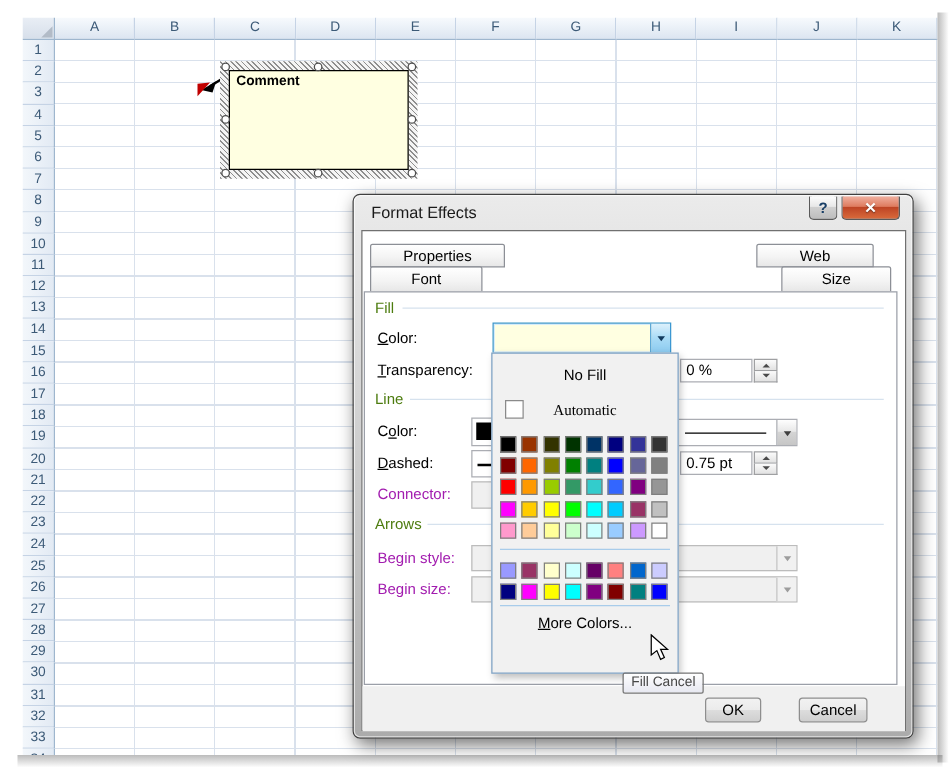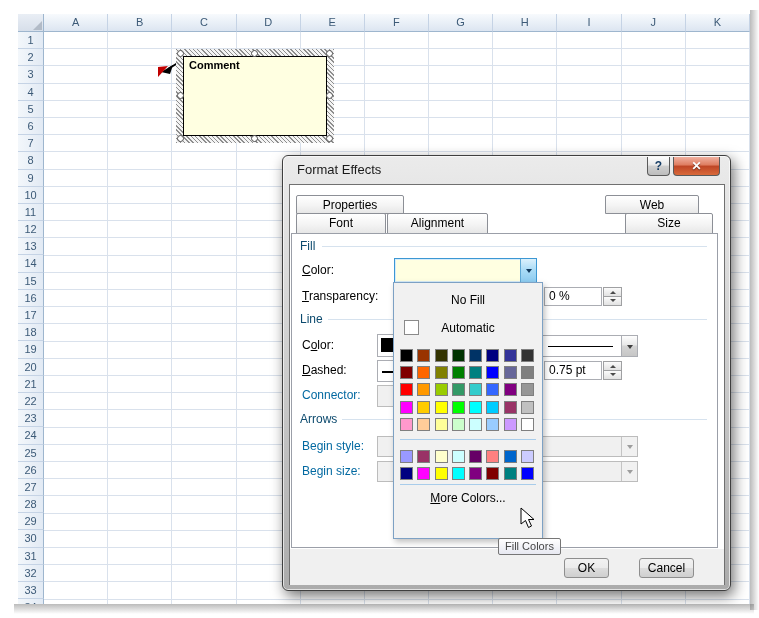--- a/index.html
+++ b/index.html
@@ -58,24 +58,24 @@
   #tab-protection{left:13px;top:39px;width:108px;height:19px}
   #tab-properties{left:122px;top:39px;width:110px;height:19px}
   #tab-margins{left:233px;top:39px;width:100px;height:19px}
   #tab-web{left:322px;top:39px;width:94px;height:19px}
   #tab-font{left:13px;top:57px;width:90px;height:21px}
   #tab-alignment{left:104px;top:57px;width:101px;height:21px}
   #tab-colors{left:206px;top:55px;width:135px;height:24px}
   #tab-size{left:342px;top:57px;width:88px;height:21px}
 
   #tab-panel { position:absolute; left:8px; top:77px; width:427px; height:315px; background:#fff; border:1px solid #9B9FA8; z-index:2; }
-  .sect { position:absolute; font-size:12px; color:#0c4a6e; }
+  .sect { position:absolute; font-size:12px; color:#4d7c0f; }
   .sep { position:absolute; height:1px; background:#D6E2EE; }
   .lbl { position:absolute; font-size:12px; color:#000; }
-  .lbl.dis { color:#0369a1; }
+  .lbl.dis { color:#a21caf; }
   u { text-decoration:underline; }
 
   .combo { position:absolute; background:#fff; border:1px solid #ABADB3; }
   .combo.dis { background:#F0F0F0; border-color:#BCBCBC; }
   .dd { position:absolute; right:0; top:0; bottom:0; width:16px; border-left:1px solid #ABADB3;
     background:linear-gradient(#FEFEFE,#E8E8E8 45%,#D4D4D4 50%,#C6C6C6); display:flex; align-items:center; justify-content:center; }
   .dd.dis { background:#F1F1F1; border-left-color:#C4C4C4; }
   .arr { width:0; height:0; border:3.5px solid transparent; border-top:4px solid #3F3F3F; margin-top:4px; }
   .dd.dis .arr { border-top-color:#9D9D9D; }
   .dd.blue { background:linear-gradient(#DCF1FC,#A9DBF6 50%,#8CCBF0); border-left-color:#5FA8D5; }
@@ -97,21 +97,21 @@
   .spinner .sbtn { width:100%; height:50%; border:1px solid #9FA0A2; background:linear-gradient(#FBFBFB,#E2E2E2);
     display:flex; align-items:center; justify-content:center; }
   .spinner .sbtn + .sbtn { border-top:none; }
   .tri-up { width:0; height:0; border:3px solid transparent; border-bottom:3.5px solid #4A4A4A; margin-top:-2px; }
   .tri-dn { width:0; height:0; border:3px solid transparent; border-top:3.5px solid #4A4A4A; margin-top:2px; }
 
   
   #popup { position:absolute; left:110px; top:126px; width:150px; height:257px; background:#F1F1F1;
     border:1px solid #7DA1C4; z-index:10; box-shadow:2px 3px 6px rgba(0,0,0,.25); padding-top:4px; }
   .pp-item { height:26px; text-align:center; line-height:26px; font-size:12px; position:relative; }
-  #pp-automatic { height:30px; line-height:30px; }
+  #pp-automatic { height:30px; line-height:30px;font-family:Liberation Serif, serif; }
   #auto-swatch { position:absolute; left:10px; top:7px; width:15px; height:15px; background:#fff; border:1px solid #8A8A8A; }
   #palette-grid { margin:6px 0 0 6px; }
   #doc-grid { margin:10px 0 0 6px; }
   .sw-row { display:flex; gap:4.3px; margin-bottom:4.2px; height:13px; }
   .sw { width:13px; height:13px; border:1px solid #7F7F7F; }
   .pp-sep { height:1px; background:#A8CCEA; margin:8px 6px 0 6px; }
   .pp-sep.s2 { margin-top:4px; }
   #pp-more { height:22px; line-height:22px; margin-top:2px; }
   #pp-effects { height:23px; line-height:21px; margin:2px 3px 0 3px; border:1px solid #E5AE51; text-align:center; font-size:12px; }
 
@@ -209,21 +209,20 @@
     <div id="dlg-title">Format Effects</div>
     <div id="btn-help" class="cap-btn"><span>?</span></div>
     <div id="btn-close" class="cap-btn"><span>✕</span></div>
 
     <div id="dlg-client"></div>
     <div id="dlg-footer"></div>
 
     <div id="tab-protection" class="tab">Properties</div>
     <div id="tab-web" class="tab">Web</div>
     <div id="tab-font" class="tab r2">Font</div>
-    <div id="tab-alignment" class="tab r2">Alignment</div>
     <div id="tab-size" class="tab r2">Size</div>
 
     <div id="tab-panel">
 
       <div class="sect" style="left:8px;top:5px">Fill</div>
       <div class="sep" style="left:30px;top:12px;right:10px"></div>
       <div class="lbl" style="left:10px;top:29px"><span></span><u>C</u><span>olor:</span></div>
       <div id="fill-combo" class="combo" style="background: rgb(255, 255, 225);">
         <div class="dd blue">
             <div class="arr"></div>
@@ -364,21 +363,21 @@
             <div class="sw" style="background: rgb(128, 0, 128);"></div>
             <div class="sw" style="background: rgb(128, 0, 0);"></div>
             <div class="sw" style="background: rgb(0, 128, 128);"></div>
             <div class="sw" style="background: rgb(0, 0, 255);"></div>
           </div>
         </div>
       <div class="pp-sep s2"></div>
       <div class="pp-item" id="pp-more"><span></span><u>M</u><span>ore Colors...</span></div>
     </div>
 
-    <div id="tooltip">Fill Colors</div>
+    <div id="tooltip">Fill Cancel</div>
     <svg id="cursor" width="16" height="22">
       <path d="M1,1 L1,17 L5.5,13.5 L8.5,20.5 L11.5,19 L8.5,12.5 L14,12.5 Z" fill="#fff" stroke="#000" stroke-width="1"></path>
     </svg>
 
     <div id="btn-ok" class="btn">OK</div>
     <div id="btn-cancel" class="btn">Cancel</div>
   </div>
 </div>
 
 </body></html>

